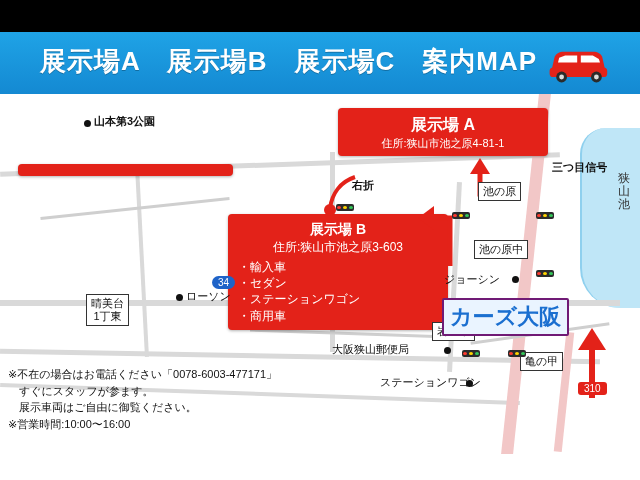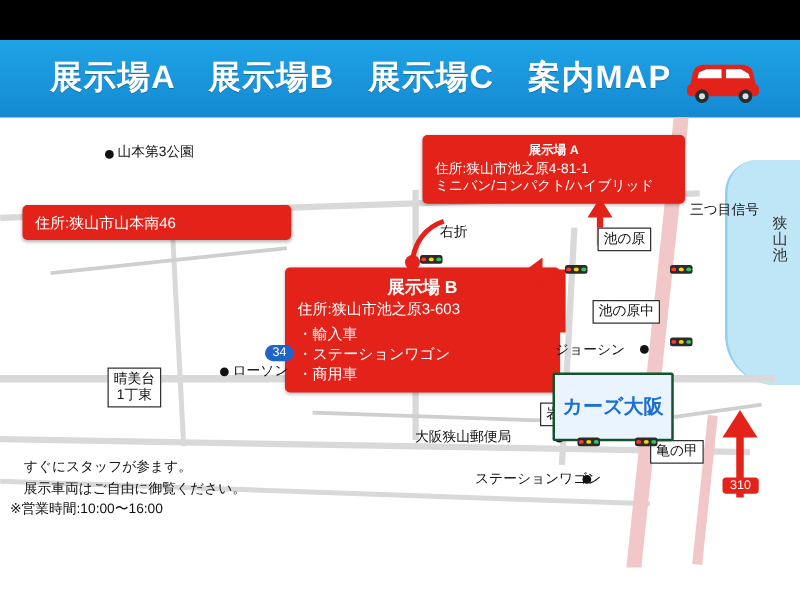--- a/index.html
+++ b/index.html
@@ -26,39 +26,39 @@
 
   
   .road{position:absolute;background:#d9d9d9;}
   .road.major{background:#f2c7c7;}
   .thinline{position:absolute;background:#cfcfcf;}
 
   
   .redbox{position:absolute;background:#e32219;color:#fff;border-radius:4px;
           box-shadow:0 1px 3px rgba(0,0,0,.3);padding:6px 10px;line-height:1.35;}
   .redbox .t{font-weight:bold;text-align:center;}
-  .redbox .s{}
+  .redbox .s{text-align:center;}
   .redbox ul{margin:4px 0 0 0;padding:0;list-style:none;text-align:left;}
 
   
   .lbl{position:absolute;font-size:11px;color:#111;white-space:nowrap;}
-  .lbl.b{font-weight:normal;}
+  .lbl.b{font-weight:bold;}
   .dot{position:absolute;width:7px;height:7px;background:#111;border-radius:50%;}
   .box-lbl{position:absolute;border:1px solid #333;background:#fff;font-size:11px;
            padding:2px 4px;line-height:1.15;text-align:center;color:#111;white-space:nowrap;}
   .rt{position:absolute;background:#1e63c8;color:#fff;border-radius:8px;font-size:10px;
       padding:1px 6px;font-weight:normal;}
   .rt.red{background:#e32219;border-radius:3px;}
   .signal{position:absolute;width:18px;height:7px;background:#2b2b2b;border-radius:2px;}
   .signal i{display:block;float:left;width:4px;height:3px;margin:2px 1px;border-radius:50%;}
   .signal i.r{background:#ff3b30;} .signal i.y{background:#ffd400;} .signal i.g{background:#34c759;}
 
   .arrow{position:absolute;}
-  .cars-osaka{position:absolute;border:2px solid #14532d;background:#eaf4ff;color:#1b6fd0;
-              font-weight:bold;font-size:16px;padding:15px 6px;border-radius:2px;}
+  .cars-osaka{position:absolute;border:2px solid #701a75;background:#eaf4ff;color:#1b6fd0;
+              font-weight:bold;font-size:22px;padding:2px 6px;border-radius:2px;}
   .note{position:absolute;font-size:11px;color:#111;line-height:1.5;}
   .note .ln{white-space:nowrap;}
 </style>
 </head>
 <body>
 
 <div id="stage">
   <div class="bar top"></div>
   <div class="bar bottom"></div>
 
@@ -88,34 +88,33 @@
     <div class="road major" style="left:520px;top:62px;width:12px;height:360px;transform:skewX(-6deg);"></div>
     <div class="road" style="left:330px;top:120px;width:5px;height:200px;"></div>
     <div class="road" style="left:452px;top:150px;width:5px;height:190px;transform:rotate(3deg);"></div>
     <div class="road" style="left:140px;top:135px;width:4px;height:190px;transform:rotate(-3deg);"></div>
     <div class="thinline" style="left:40px;top:175px;width:190px;height:3px;transform:rotate(-6deg);"></div>
     <div class="thinline" style="left:250px;top:300px;width:200px;height:3px;transform:rotate(2deg);"></div>
     <div class="thinline" style="left:470px;top:300px;width:140px;height:3px;transform:rotate(-8deg);"></div>
     <div class="road major" style="left:560px;top:300px;width:8px;height:120px;transform:rotate(6deg);"></div>
 
     <div class="redbox" style="left:338px;top:76px;width:190px;font-size:11px;">
-      <div class="t" style="font-size:10px;">展示場 A</div>
+      <div class="t" style="font-size:16px;">展示場 A</div>
       <div class="s">住所:狭山市池之原4-81-1</div>
-      <div class="s">ミニバン/コンパクト/ハイブリッド</div>
     </div>
 
     <div class="redbox" style="left:18px;top:132px;width:195px;font-size:12px;">
-      <div class="s">住所:狭山市山本南46</div>
     </div>
 
     <div class="redbox" style="left:228px;top:182px;width:200px;font-size:12px;">
       <div class="t" style="font-size:14px;">展示場 B</div>
       <div class="s">住所:狭山市池之原3-603</div>
       <ul>
         <li>・輸入車</li>
+        <li>・セダン</li>
         <li>・ステーションワゴン</li>
         <li>・商用車</li>
       </ul>
     </div>
 
     <svg class="arrow" style="left:300px;top:140px;width:60px;height:60px;" viewBox="0 0 60 60">
       <path d="M55 5 C40 10 32 22 30 36" stroke="#e32219" stroke-width="4" fill="none"></path>
       <circle cx="30" cy="38" r="6" fill="#e32219"></circle>
     </svg>
     <svg class="arrow" style="left:398px;top:160px;width:70px;height:80px;" viewBox="0 0 70 80">
@@ -187,19 +186,20 @@
         <i class="y"></i>
         <i class="g"></i>
       </div>
     <div class="signal" style="left:508px;top:318px;">
         <i class="r"></i>
         <i class="y"></i>
         <i class="g"></i>
       </div>
 
     <div class="note" style="left:8px;top:334px;">
+      <div class="ln">※不在の場合はお電話ください「0078-6003-477171」</div>
       <div class="ln">　すぐにスタッフが参ます。</div>
       <div class="ln">　展示車両はご自由に御覧ください。</div>
       <div class="ln">※営業時間:10:00〜16:00</div>
     </div>
 
   </div>
 </div>
 
 </body></html>

